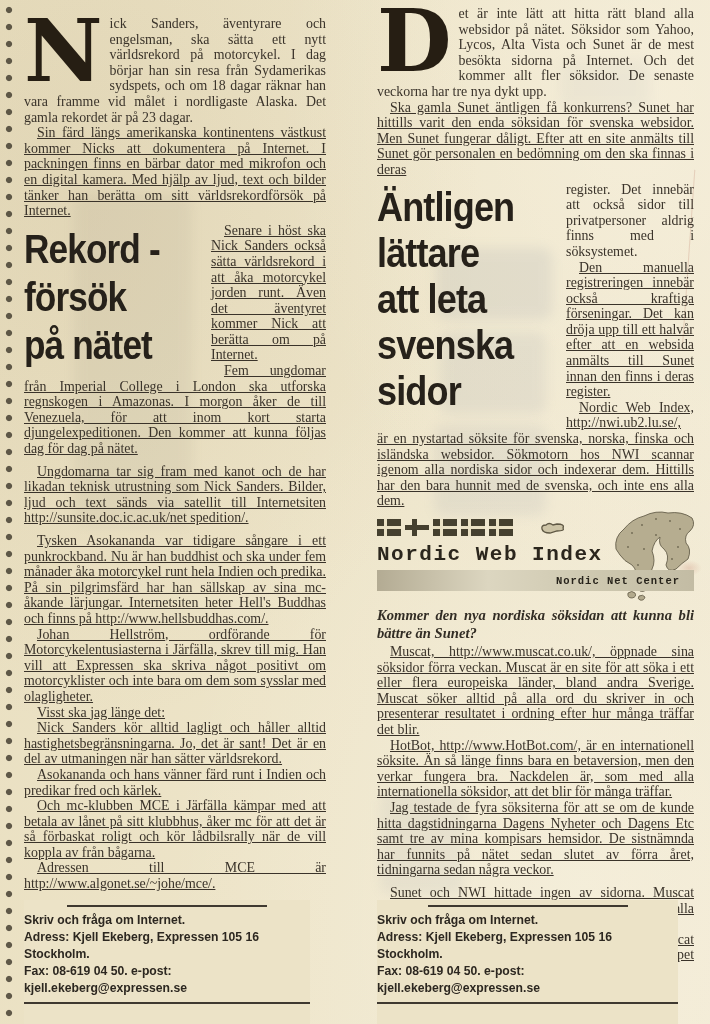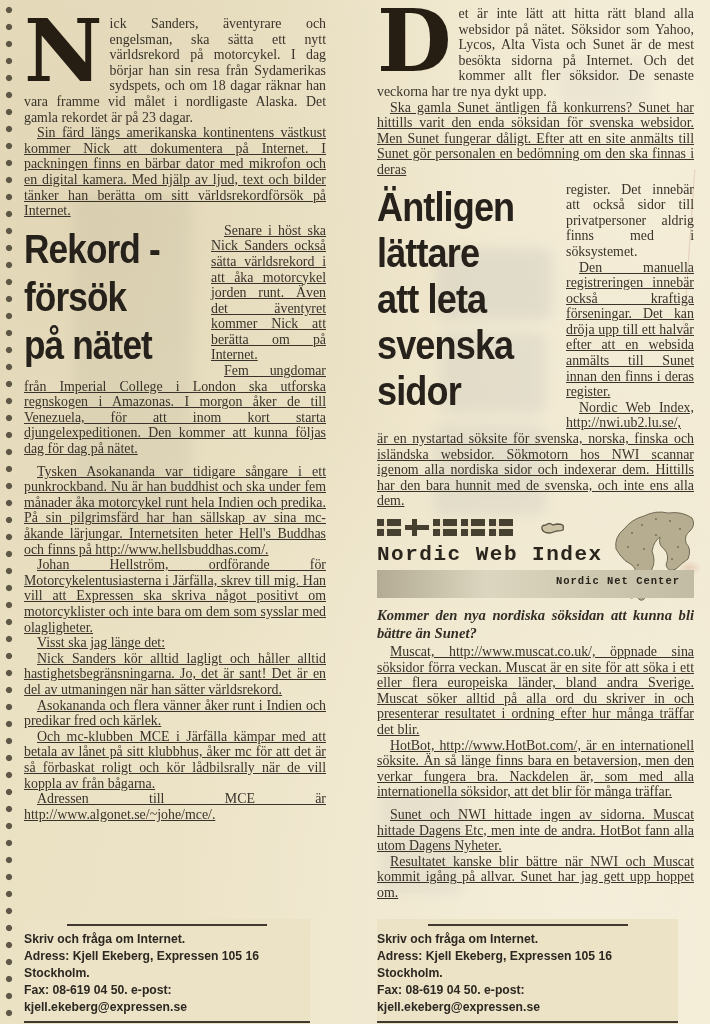--- a/index.html
+++ b/index.html
@@ -63,31 +63,31 @@
   .flag::after{content:'';position:absolute;top:7px;left:0;width:100%;height:3px;background:#eae1c4;}
   .flag-plain{background:transparent;}
   .flag-plain::before{left:7px;width:5px;background:#45402f;}
   .flag-plain::after{top:6px;height:5px;background:#45402f;}
   .iceland-svg{position:relative;display:inline-block;margin-left:22px;vertical-align:top;top:2px;}
   .nwi-title{
     font-family:"Liberation Mono", monospace;font-weight:bold;color:#2b261d;
     font-size:21px;letter-spacing:1.5px;line-height:24px;
   }
   .nwi-bar{
-    position:relative;margin-top:3px;height:28px;
+    position:relative;margin-top:3px;height:21px;
     background:linear-gradient(90deg,#b3ab93,#dcd6c0 35%,#cdc7af 70%,#c3bca4);
     text-align:right;z-index:3;
   }
   .nwi-bar span{
     font-family:"Liberation Mono", monospace;font-weight:bold;font-size:10.5px;
     color:#27231b;letter-spacing:1px;line-height:13px;padding-right:14px;position:relative;z-index:3;
   }
   .scandi{position:absolute;right:-4px;top:-10px;z-index:2;}
 
-  .footer{position:absolute;left:0;right:16px;bottom:0;background:#ece3c7;padding-bottom:1px;}
+  .footer{position:absolute;left:0;right:16px;bottom:0;background:#ece3c7;padding-bottom:20px;}
   .footer-rule{width:200px;border-top:2px solid #3f3930;margin:5px auto 5px auto;}
   .footer p{
     margin:0;font-family:"Liberation Sans", sans-serif;font-weight:bold;
     font-size:12.2px;line-height:17px;color:#2c2720;
   }
   .bottom-rule{border-top:2px solid #3f3930;margin-top:5px;}
   .clearfix::after{content:'';display:block;clear:both;}
 </style>
 </head>
 <body>
@@ -98,33 +98,34 @@
   <div class="ghost g2"></div>
   <div class="ghost g3"></div>
   <div class="ghost g4"></div>
   <div class="ghost g5"></div>
   <div class="ghost g6"></div>
   <div class="crease c1"></div>
   <div class="crease c2"></div>
 
   <div class="col col-left">
     <p class="body clearfix"><span class="dropcap">N</span><span>ick Sanders, äventyrare och engelsman, ska sätta ett nytt världsrekord på motorcykel. I dag börjar han sin resa från Sydamerikas sydspets, och om 18 dagar räknar han vara framme vid målet i nordligaste Alaska. Det gamla rekordet är på 23 dagar.</span></p>
-    <p class="body indent">Sin färd längs amerikanska kontinentens västkust kommer Nick att dokumentera på Internet. I packningen finns en bärbar dator med mikrofon och en digital kamera. Med hjälp av ljud, text och bilder tänker han berätta om sitt världsrekordförsök på Internet.</p>
+    <p class="body indent">Sin färd längs amerikanska kontinentens västkust kommer Nicks att dokumentera på Internet. I packningen finns en bärbar dator med mikrofon och en digital kamera. Med hjälp av ljud, text och bilder tänker han berätta om sitt världsrekordförsök på Internet.</p>
 
     <div class="clearfix">
       <h2 class="headline hl-left">Rekord -
 försök
 på nätet</h2>
       <p class="body indent" style="padding-top:4px">Senare i höst ska Nick Sanders också sätta världsrekord i att åka motorcykel jorden runt. Även det äventyret kommer Nick att berätta om på Internet.</p>
       <p class="body indent">Fem ungdomar från Imperial College i London ska utforska regnskogen i Amazonas. I morgon åker de till Venezuela, för att inom kort starta djungelexpeditionen. Den kommer att kunna följas dag för dag på nätet.</p>
+      <p class="body indent gap">Ungdomarna tar sig fram med kanot och de har likadan teknisk utrustning som Nick Sanders. Bilder, ljud och text sänds via satellit till Internetsiten http://sunsite.doc.ic.ac.uk/net spedition/.</p>
       <p class="body indent gap">Tysken Asokananda var tidigare sångare i ett punkrockband. Nu är han buddhist och ska under fem månader åka motorcykel runt hela Indien och predika. På sin pilgrimsfärd har han sällskap av sina mc-åkande lärjungar. Internetsiten heter Hell's Buddhas och finns på http://www.hellsbuddhas.com/.</p>
       <p class="body indent">Johan Hellström, ordförande för Motorcykelentusiasterna i Järfälla, skrev till mig. Han vill att Expressen ska skriva något positivt om motorcyklister och inte bara om dem som sysslar med olagligheter.</p>
       <p class="body indent">Visst ska jag länge det:</p>
       <p class="body indent">Nick Sanders kör alltid lagligt och håller alltid hastighetsbegränsningarna. Jo, det är sant! Det är en del av utmaningen när han sätter världsrekord.</p>
-      <p class="body indent">Asokananda och flera vänner åker runt i Indien och predikar fred och kärlek.</p>
+      <p class="body indent">Asokananda och hans vänner färd runt i Indien och predikar fred och kärlek.</p>
       <p class="body indent">Och mc-klubben MCE i Järfälla kämpar med att betala av lånet på sitt klubbhus, åker mc för att det är så förbaskat roligt och kör lådbilsrally när de vill koppla av från bågarna.</p>
       <p class="body indent">Adressen till MCE är http://www.algonet.se/~johe/mce/.</p>
     </div>
 
     <div class="footer">
       <div class="footer-rule"></div>
       <p>Skriv och fråga om Internet.</p>
       <p>Adress: Kjell Ekeberg, Expressen 105 16 Stockholm.</p>
       <p>Fax: 08-619 04 50. e-post: kjell.ekeberg@expressen.se</p>
       <div class="bottom-rule"></div>
@@ -171,20 +172,21 @@
           <circle cx="38" cy="68" r="0.9"></circle>
             <circle cx="20" cy="38" r="0.9"></circle>
             <circle cx="48" cy="26" r="0.9"></circle>
         </g>
       </svg>
     </div>
 
     <p class="lead-question">Kommer den nya nordiska söksidan att kunna bli bättre än Sunet?</p>
     <p class="body indent">Muscat, http://www.muscat.co.uk/, öppnade sina söksidor förra veckan. Muscat är en site för att söka i ett eller flera europeiska länder, bland andra Sverige. Muscat söker alltid på alla ord du skriver in och presenterar resultatet i ordning efter hur många träffar det blir.</p>
     <p class="body indent">HotBot, http://www.HotBot.com/, är en internationell söksite. Än så länge finns bara en betaversion, men den verkar fungera bra. Nackdelen är, som med alla internationella söksidor, att det blir för många träffar.</p>
+    <p class="body indent">Jag testade de fyra söksiterna för att se om de kunde hitta dagstidningarna Dagens Nyheter och Dagens Etc samt tre av mina kompisars hemsidor. De sistnämnda har funnits på nätet sedan slutet av förra året, tidningarna sedan några veckor.</p>
     <p class="body indent gap">Sunet och NWI hittade ingen av sidorna. Muscat hittade Dagens Etc, men inte de andra. HotBot fann alla utom Dagens Nyheter.</p>
     <p class="body indent">Resultatet kanske blir bättre när NWI och Muscat kommit igång på allvar. Sunet har jag gett upp hoppet om.</p>
 
     <div class="footer">
       <div class="footer-rule"></div>
       <p>Skriv och fråga om Internet.</p>
       <p>Adress: Kjell Ekeberg, Expressen 105 16 Stockholm.</p>
       <p>Fax: 08-619 04 50. e-post: kjell.ekeberg@expressen.se</p>
       <div class="bottom-rule"></div>
     </div>

